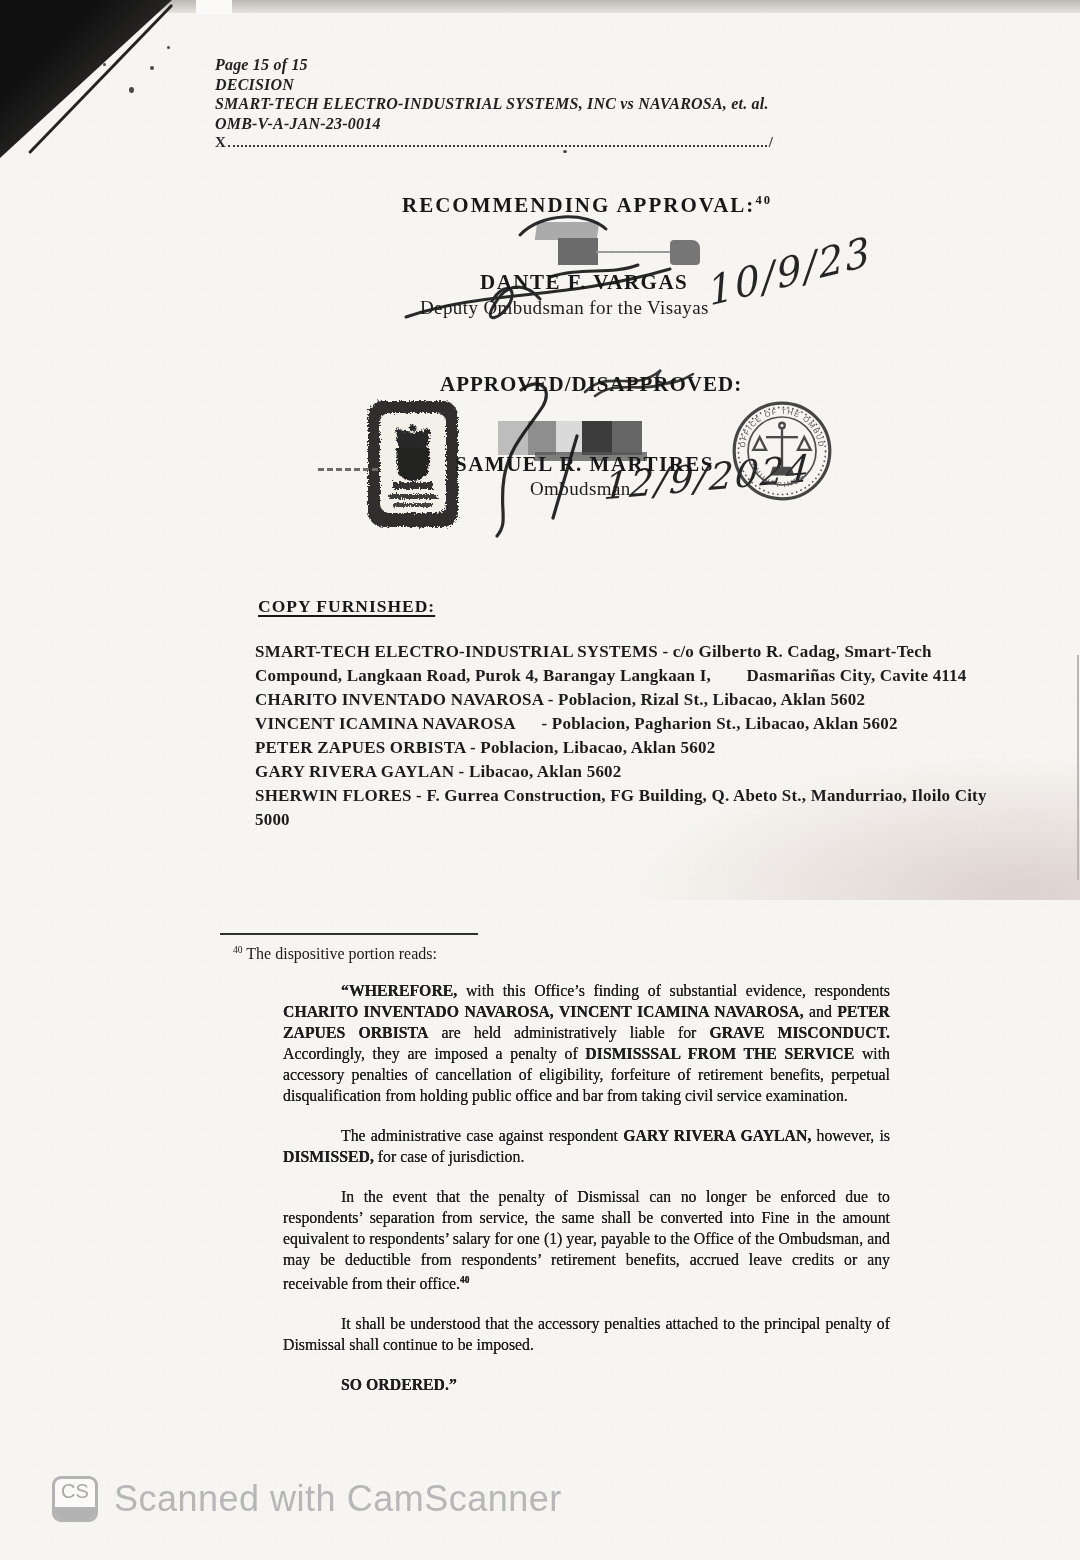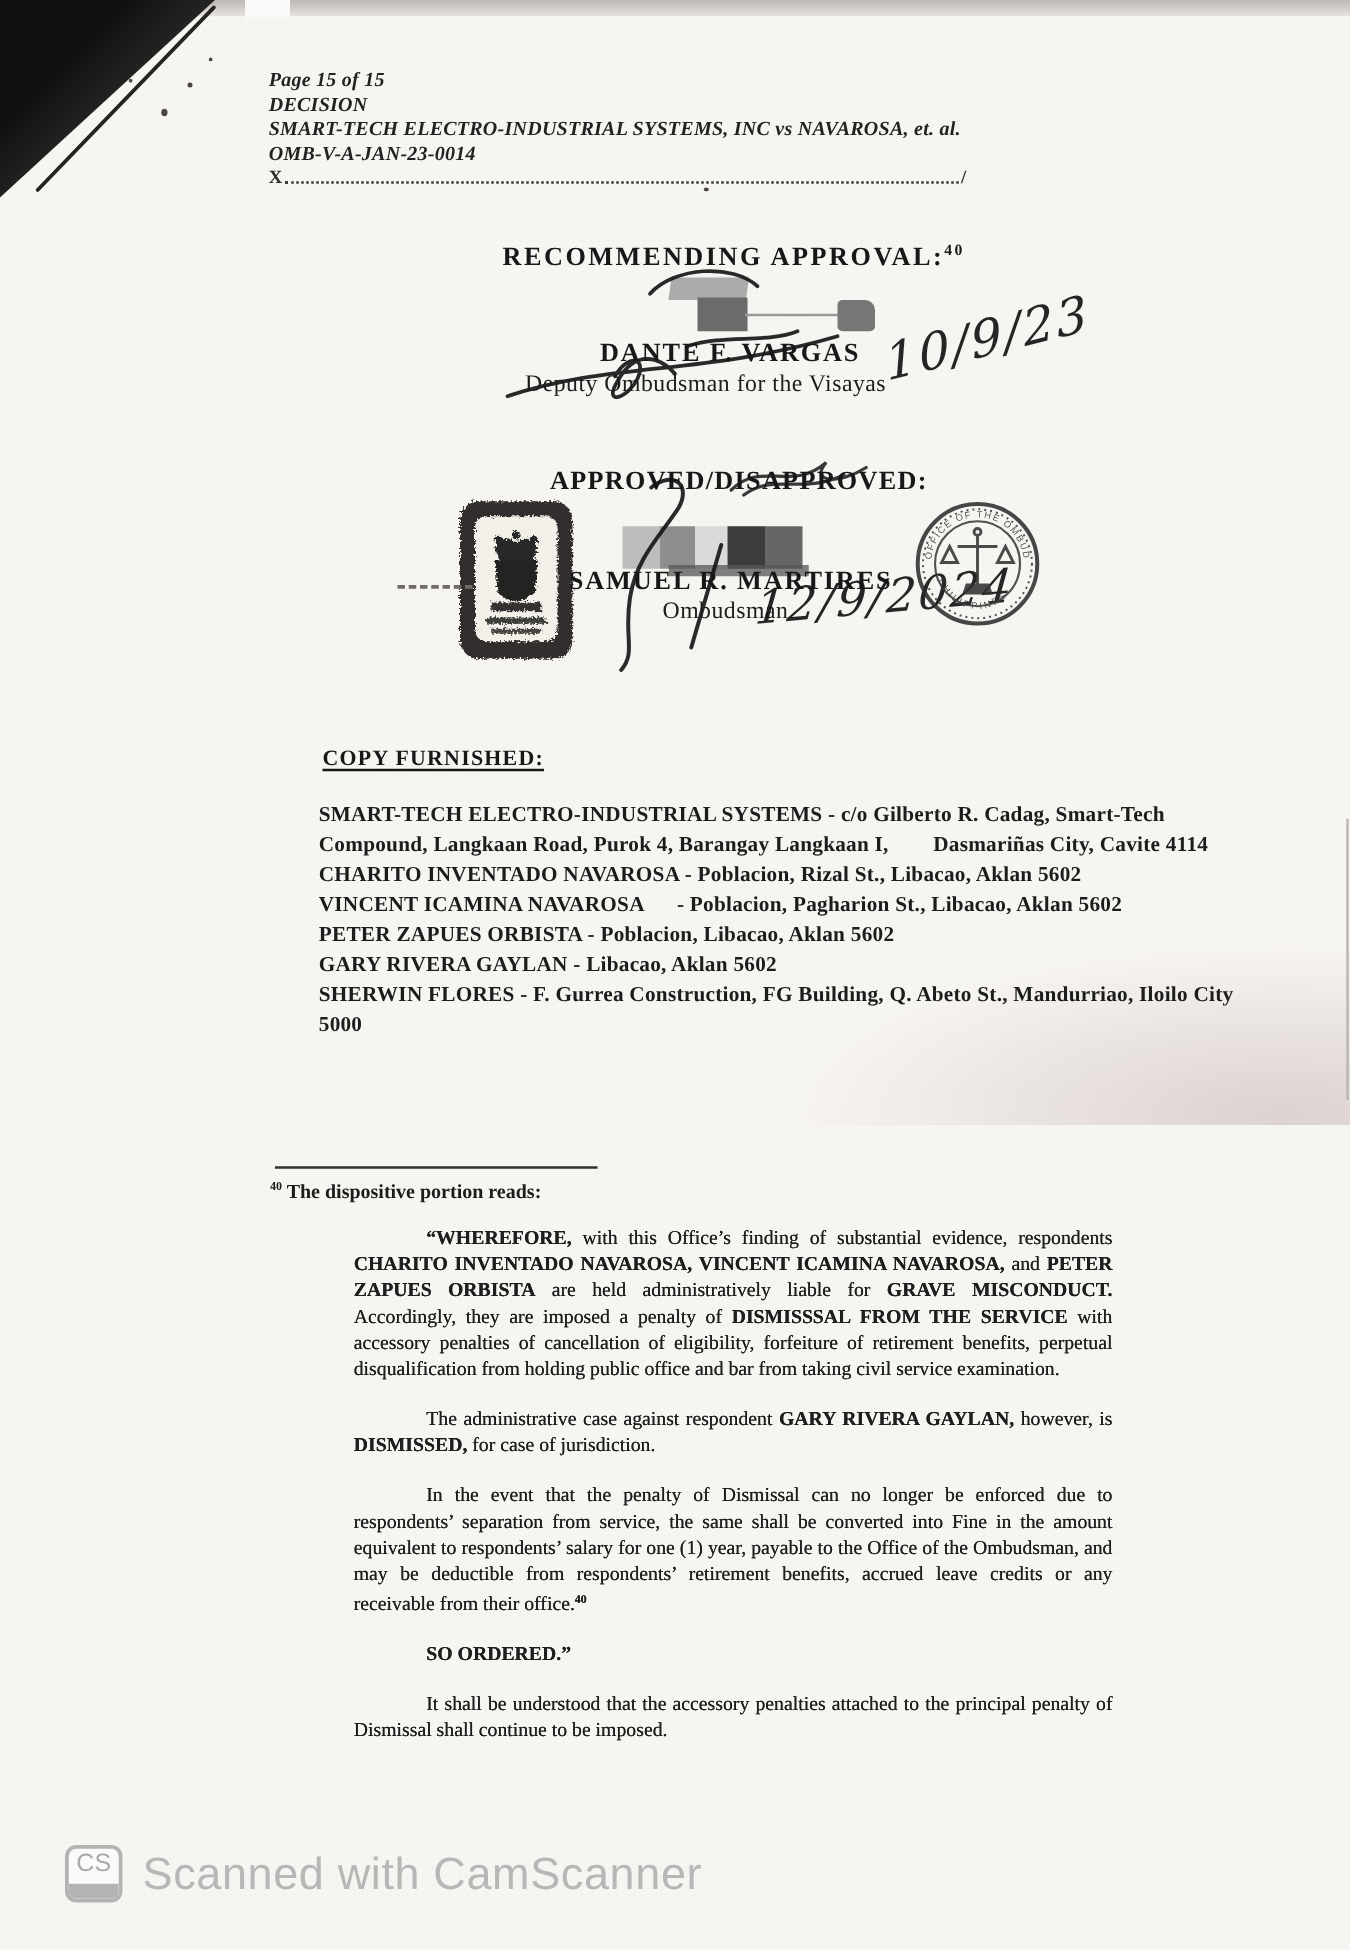--- a/index.html
+++ b/index.html
@@ -56,21 +56,21 @@
   .dash-left { position:absolute; left:318px; top:468px; width:60px; border-top:3px dashed #6f6c68; }
   
   .cf-heading { position:absolute; left:218px; top:596px; font-size:17.5px; font-weight:bold;
     letter-spacing:1px; text-decoration:underline; text-underline-offset:3px;
     text-decoration-thickness:2px; color:#181818;margin-left:40px; }
   .recip-list { position:absolute; left:218px; top:640px; width:770px;
     font-size:17px; font-weight:bold; line-height:24px; color:#1c1c1c;margin-left:37px; }
   .recip-line { white-space:pre; letter-spacing:0.2px; }
   
   .fn-sep { position:absolute; left:220px; top:933px; width:258px; border-top:2.5px solid #2f2f2f; }
-  .fn-intro { position:absolute; left:216px; top:944px; font-size:16px; font-weight:bold; color:#1c1c1c; }
+  .fn-intro { position:absolute; left:233px; top:944px; font-size:16px; font-weight:normal; color:#1c1c1c; }
   .fn-body { position:absolute; left:283px; top:980px; width:624px; font-size:15.8px;
     line-height:21px; text-align:justify; color:#1e1e1e; text-shadow:0 0 .4px #1e1e1e; }
   .fn-body p { margin:0 17px 19px 0; text-indent:58px; }
   .fn-body .b { font-weight:bold; }
   .fn-body sup { font-size:0.6em; vertical-align:super; }
   
   .cam-watermark { position:absolute; left:52px; top:1476px; display:flex; align-items:center; }
   .cs-icon { position:relative; width:46px; height:46px; border:3.5px solid #b3b3b3; border-radius:9px;
     box-sizing:border-box; background:#fbfaf8; overflow:hidden; }
   .cs-icon .cs-txt { position:absolute; top:1px; left:0; width:100%; text-align:center;
@@ -216,22 +216,22 @@
     </div>
 
   <div class="fn-sep"></div>
   <div class="fn-intro"><sup class="fn-ref">40</sup> <span>The dispositive portion reads:</span></div>
 
   <div class="fn-body">
 
   <p class="fn-para"><span class="b">“WHEREFORE,</span><span> with this Office’s finding of substantial evidence, respondents </span><span class="b">CHARITO INVENTADO NAVAROSA, VINCENT ICAMINA NAVAROSA,</span><span> and </span><span class="b">PETER ZAPUES ORBISTA</span><span> are held administratively liable for </span><span class="b">GRAVE MISCONDUCT.</span><span> Accordingly, they are imposed a penalty of </span><span class="b">DISMISSSAL FROM THE SERVICE</span><span> with accessory penalties of cancellation of eligibility, forfeiture of retirement benefits, perpetual disqualification from holding public office and bar from taking civil service examination.</span></p>
       <p class="fn-para"><span>The administrative case against respondent </span><span class="b">GARY RIVERA GAYLAN,</span><span> however, is </span><span class="b">DISMISSED,</span><span> for case of jurisdiction.</span></p>
       <p class="fn-para"><span>In the event that the penalty of Dismissal can no longer be enforced due to respondents’ separation from service, the same shall be converted into Fine in the amount equivalent to respondents’ salary for one (1) year, payable to the Office of the Ombudsman, and may be deductible from respondents’ retirement benefits, accrued leave credits or any receivable from their office.</span><sup class="b">40</sup></p>
+      <p class="fn-para"><span>It shall be understood that the accessory penalties attached to the principal penalty of Dismissal shall continue to be imposed.</span></p>
       <p class="fn-para"><span class="b">SO ORDERED.”</span></p>
-      <p class="fn-para"><span>It shall be understood that the accessory penalties attached to the principal penalty of Dismissal shall continue to be imposed.</span></p>
     </div>
 
   <div class="cam-watermark">
     <div class="cs-icon">
       <div class="cs-txt">CS</div>
       <div class="cs-bar"></div>
     </div>
     <div class="cam-text">Scanned with CamScanner</div>
   </div>
 

